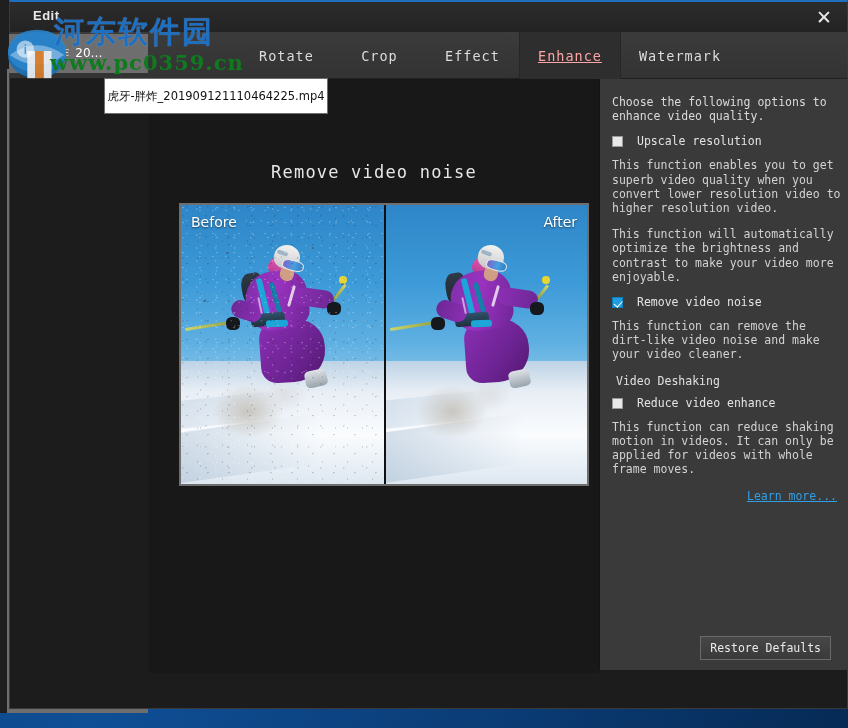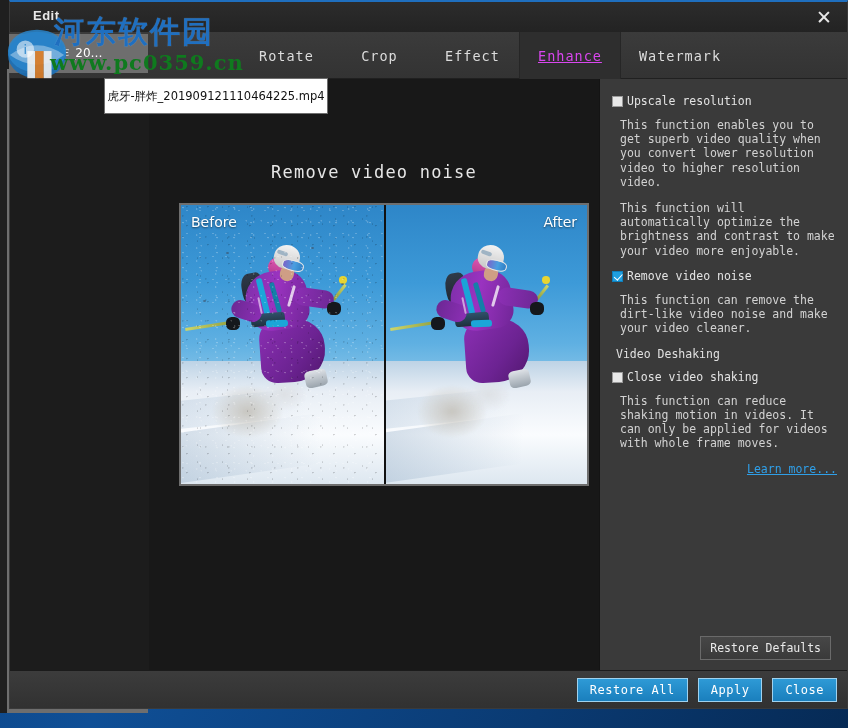--- a/index.html
+++ b/index.html
@@ -59,21 +59,21 @@
     border-bottom: 1px solid #202020;
   }
   .tabs { position: absolute; left: 230px; top: 0; height: 47px; display: flex; }
   .tab {
     min-width: 93px; padding: 0 18px; height: 47px;
     display: flex; align-items: center; justify-content: center;
     color: #dcdcdc; font-size: 13.5px; letter-spacing: 1px;
     cursor: pointer;
   }
   .tab.active {
-    color: #d946ef; background: #2e2e2e;
+    color: #fca5a5; background: #2e2e2e;
     border-left: 1px solid #262626; border-right: 1px solid #262626;
   }
   .tab.active .tab-label { text-decoration: underline; }
 
   
   .file-tab {
     position: absolute; left: 9px; top: 34px; width: 139px; height: 39px;
     background: #6e6e6e;
     display: flex; align-items: center; padding-left: 8px;
     color: #ffffff; font-size: 12px;
@@ -283,34 +283,34 @@
   }
 
   
   .rpanel {
     position: absolute; left: 589px; top: 77px; right: 0; bottom: 38px;
     background: #3a3a3a; border-left: 1px solid #141414;
     padding: 16px 6px 0 12px;
     color: #dadada; font-size: 11.5px; line-height: 14.2px;
   }
   .rp-intro { margin-bottom: 12px; }
-  .opt-row { display: flex; align-items: flex-start; gap: 4px; margin-bottom: 10px; text-align: center; }
+  .opt-row { display: flex; align-items: flex-start; gap: 14px; margin-bottom: 10px; text-align: center; }
   .cbox {
     width: 11px; height: 11px; flex: 0 0 11px; margin-top: 1px;
     background: #e8e8e8; border: 1px solid #9a9a9a; cursor: pointer;
     position: relative;
   }
   .cbox.checked { background: #1f9fe0; border-color: #0f7fbc; }
   .cbox.checked::after {
     content: ""; position: absolute; left: 2.5px; top: 0.5px;
     width: 3.5px; height: 6.5px; border: solid #fff;
     border-width: 0 1.6px 1.6px 0; transform: rotate(42deg);
   }
   .opt-label { color: #e3e3e3; font-size: 11.5px; line-height: 13px; }
-  .desc { margin-bottom: 12px; color: #d2d2d2; margin-left: 8px; }
+  .desc { margin-bottom: 12px; color: #d2d2d2; }
   .section-head { margin: 2px 0 9px 4px; color: #e0e0e0; }
   .learn {
     text-align: right; margin-top: 8px; padding-right: 4px; text-decoration: underline;
   }
   .learn a {
     color: #2f9fe8; text-decoration: underline; font-size: 11.5px; cursor: pointer;
   }
   .restore-defaults {
     position: absolute; right: 16px; bottom: 10px;
     background: linear-gradient(#474747,#3a3a3a);
@@ -454,55 +454,51 @@
             </div>
           </div>
           <div class="pane-label right">After</div>
         </div>
 
       </div>
     </div>
 
     <div class="rpanel">
 
+      <div class="rp-intro">Choose the following options to enhance video quality.</div>
 
       <div class="opt-row">
         <div class="cbox"></div>
         <div class="opt-label">Upscale resolution</div>
       </div>
       <div class="desc">This function enables you to get superb video quality when you convert lower resolution video to higher resolution video.</div>
 
       <div class="desc">This function will automatically optimize the brightness and contrast to make your video more enjoyable.</div>
 
       <div class="opt-row">
         <div class="cbox checked"></div>
         <div class="opt-label">Remove video noise</div>
       </div>
       <div class="desc">This function can remove the dirt-like video noise and make your video cleaner.</div>
 
       <div class="section-head">Video Deshaking</div>
 
       <div class="opt-row">
         <div class="cbox"></div>
-        <div class="opt-label">Close video shaking</div>
+        <div class="opt-label">Reduce video enhance</div>
       </div>
       <div class="desc">This function can reduce shaking motion in videos. It can only be applied for videos with whole frame moves.</div>
 
       <div class="learn">
         <a>Learn more...</a>
       </div>
 
       <div class="restore-defaults">Restore Defaults</div>
     </div>
 
-    <div class="actionbar">
-      <div class="btn-blue">Restore All</div>
-      <div class="btn-blue">Apply</div>
-      <div class="btn-blue">Close</div>
-    </div>
 
   </div>
 
   <div class="file-tab">虎牙-胖炸_20…</div>
 
   <div class="tooltip">虎牙-胖炸_201909121110464225.mp4</div>
 
   <svg class="wm wm-logo" viewBox="0 0 64 64">
     <ellipse cx="32" cy="34" rx="30" ry="24" fill="#1b6fb5" opacity="0.92"></ellipse>
     <ellipse cx="32" cy="30" rx="30" ry="22" fill="#2a86cc" opacity="0.85"></ellipse>

